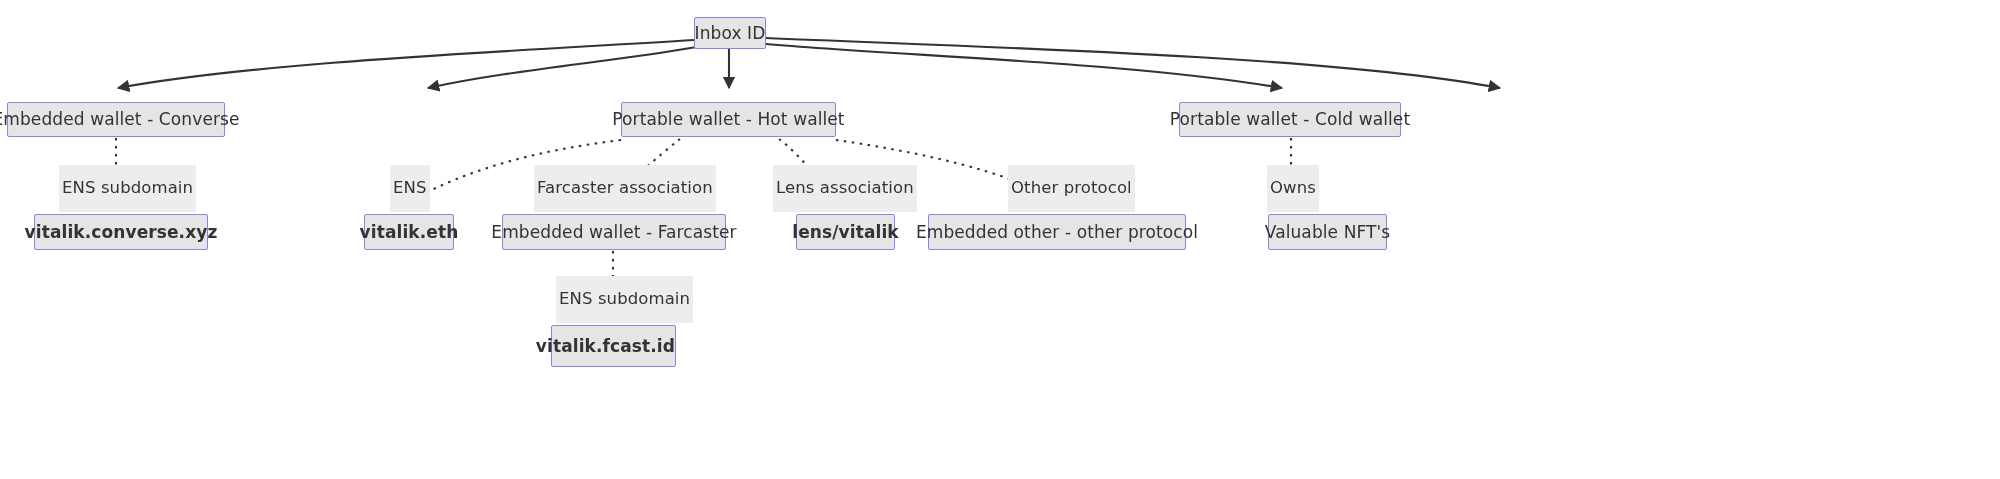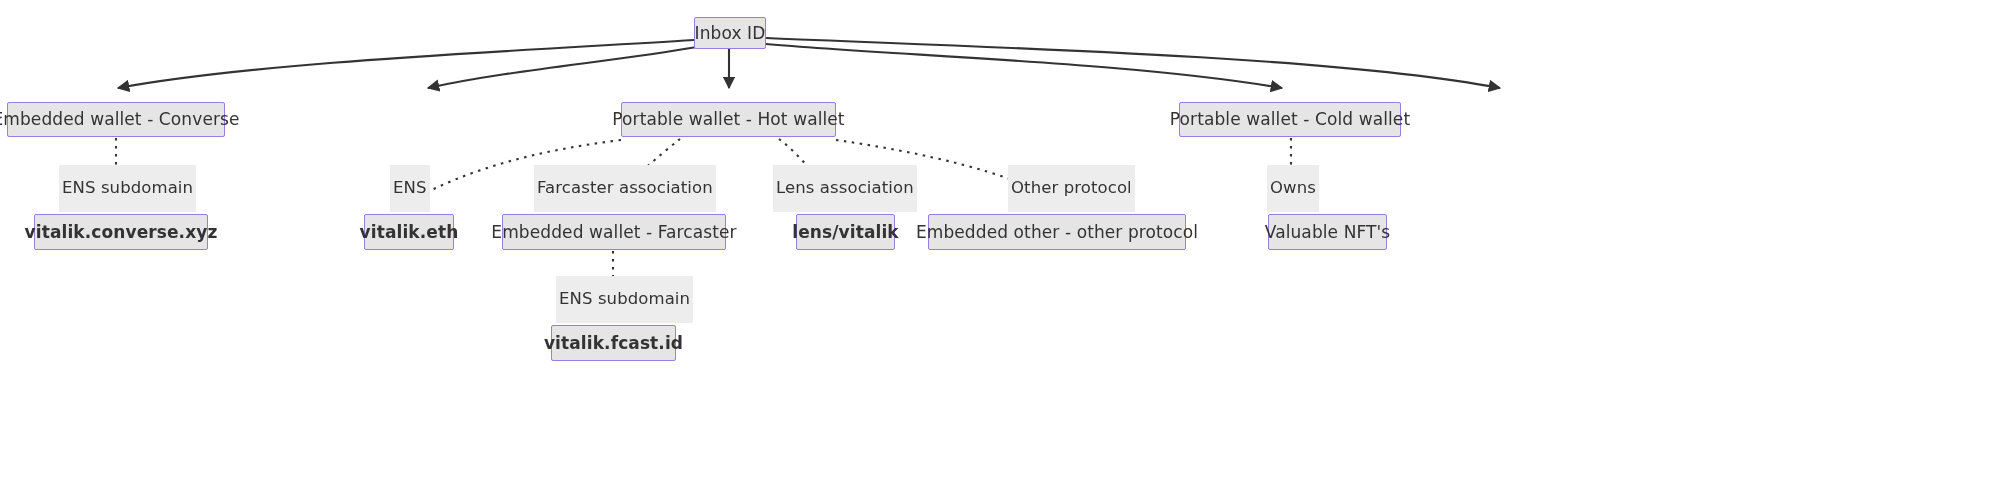--- a/index.html
+++ b/index.html
@@ -144,21 +144,21 @@
   </div>
 
   <div class="node" style="left:928px; top:214px; width:258px; height:36px;">
     <span>Embedded other - other protocol</span>
   </div>
 
   <div class="node" style="left:1232px; top:214px; width:119px; height:36px;margin-left:36px;">
     <span>Valuable NFT's</span>
   </div>
 
-  <div class="node bold" style="left:551px; top:325px; width:125px; height:36px;">
+  <div class="node bold" style="left:551px; top:325px; width:125px; height:42px;justify-content:flex-end;">
     <span>vitalik.fcast.id</span>
   </div>
 
   <div class="edge-label" style="left:59px; top:165px;">ENS subdomain</div>
 
   <div class="edge-label" style="left:390px; top:165px;">ENS</div>
 
   <div class="edge-label" style="left:534px; top:165px;">Farcaster association</div>
 
   <div class="edge-label" style="left:773px; top:165px;">Lens association</div>

